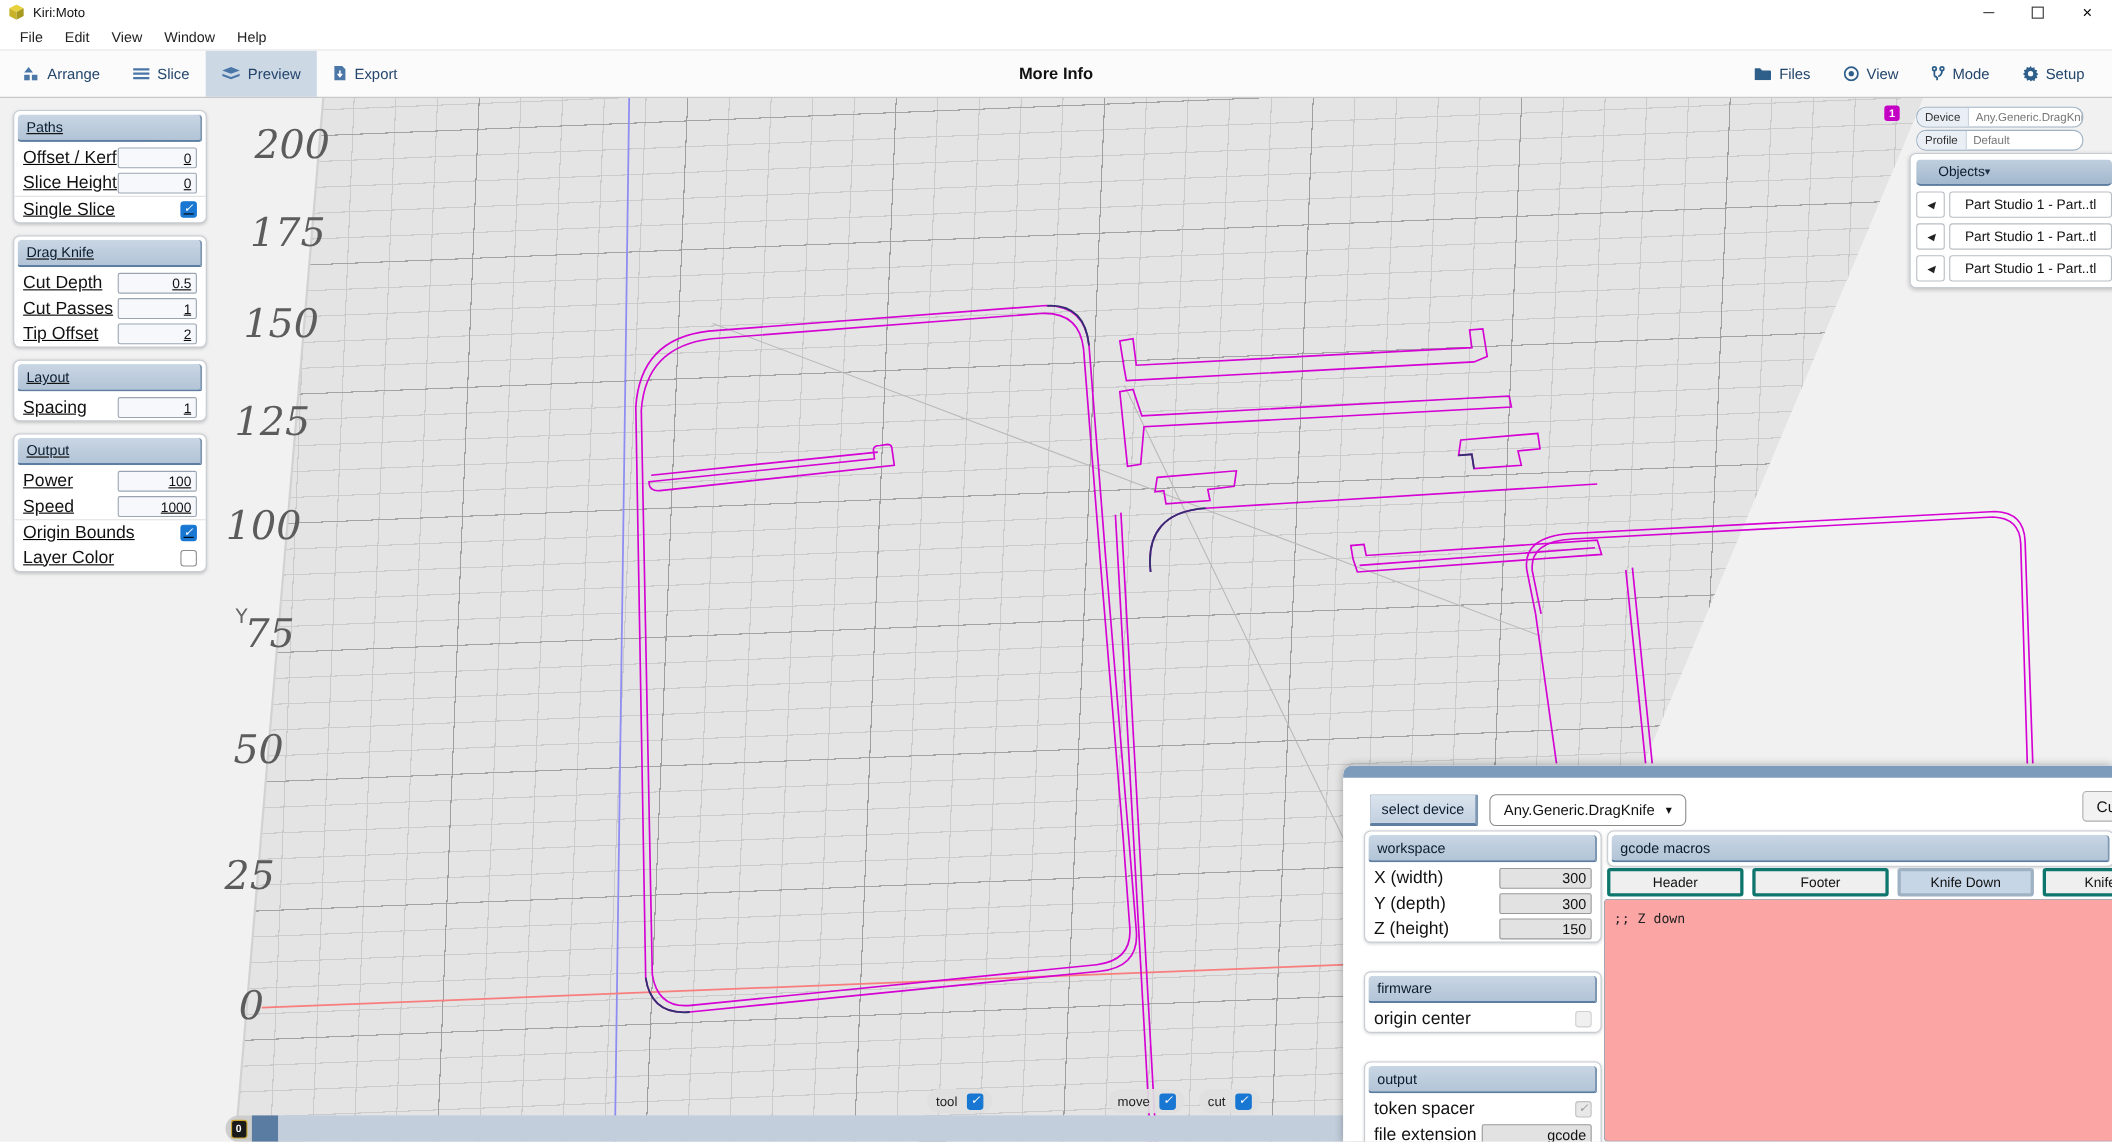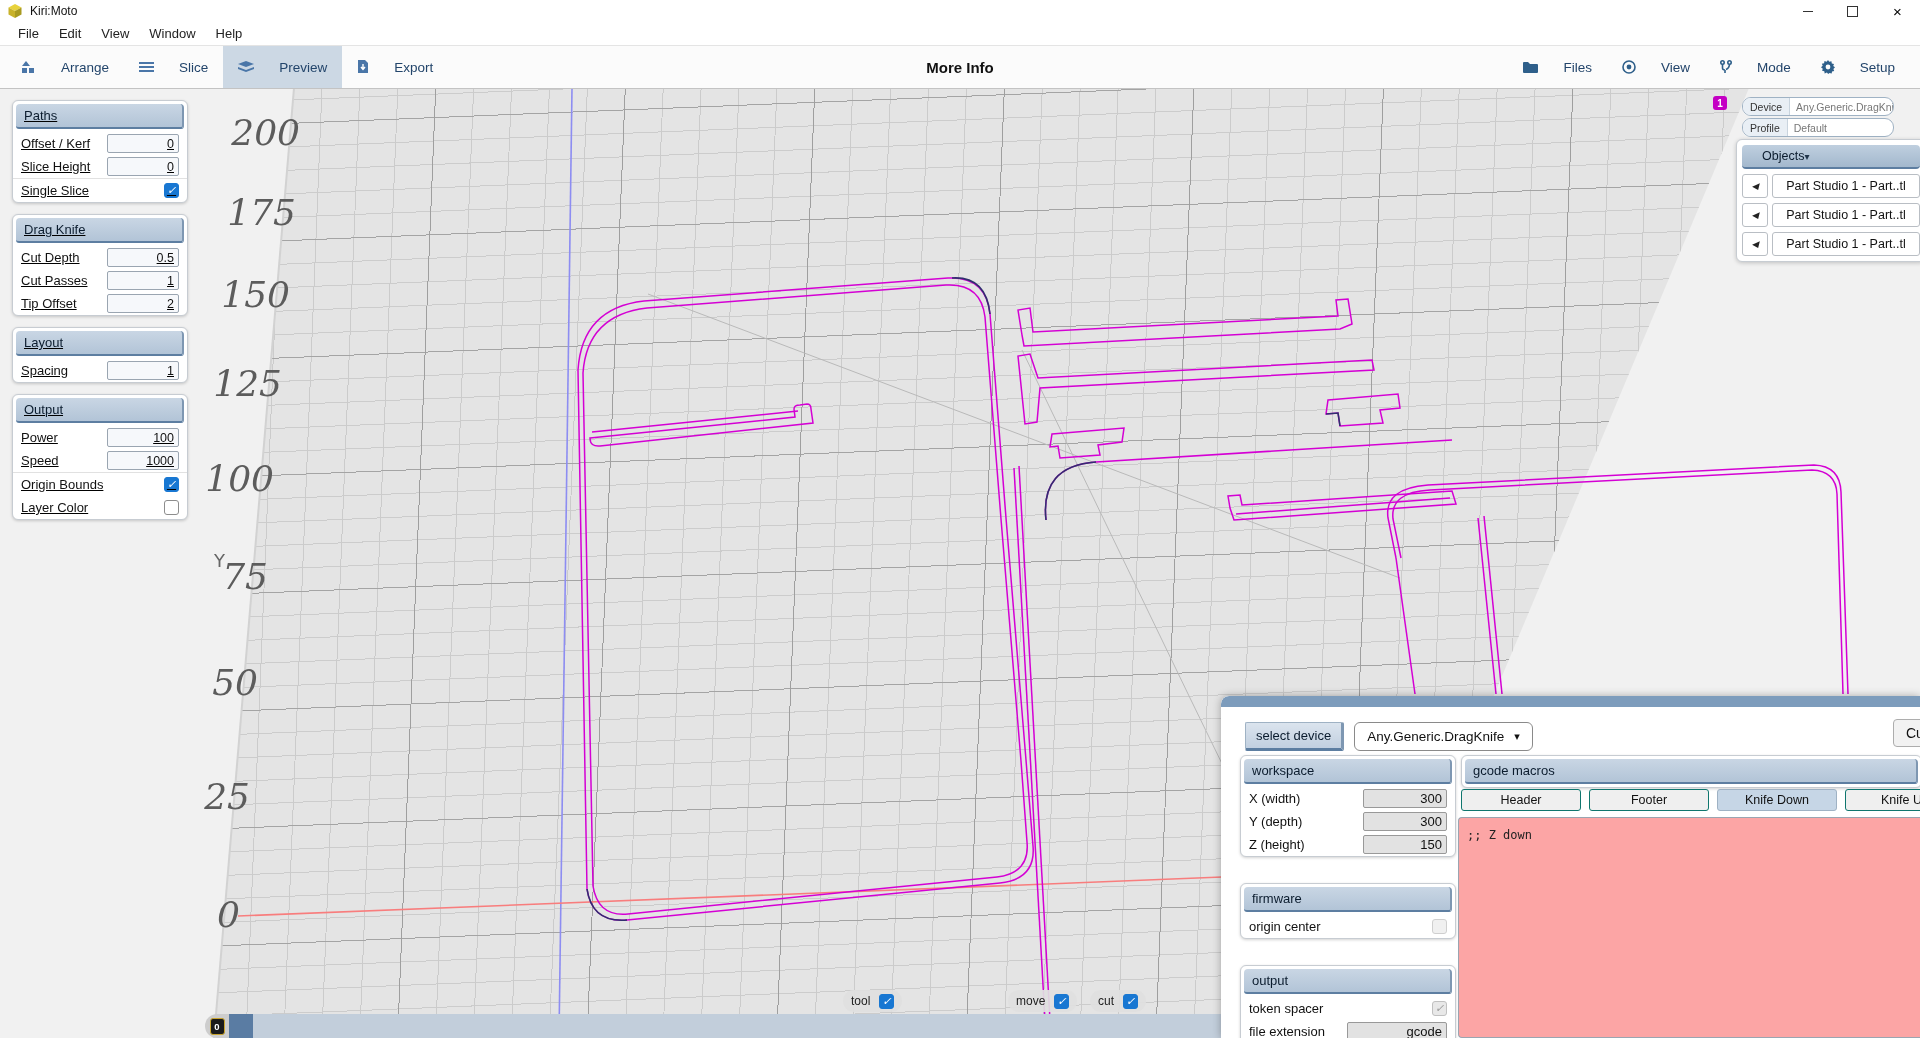--- a/index.html
+++ b/index.html
@@ -15,21 +15,21 @@
   .wb-min i{display:block;width:10px;height:0;border-top:1px solid #333;}
   .wb-max i{display:block;width:9px;height:9px;border:1px solid #333;}
   .menubar{position:absolute;left:0;top:22px;width:1920px;height:24px;background:#fff;z-index:50;
            display:flex;align-items:center;padding-left:8px;box-sizing:border-box;border-bottom:1px solid #e4e4e4;}
   .menu-item{font-size:13px;color:#222;padding:2px 10px;}
   
   .toolbar{position:absolute;left:0;top:46px;width:1920px;height:42px;background:#fbfbfb;
            border-bottom:1px solid #c3c3c3;z-index:50;}
   .tb-group{position:absolute;top:0;height:42px;display:flex;align-items:stretch;}
   .tb-left{left:6px;} .tb-right{right:10px;}
-  .tb-btn{display:flex;align-items:center;gap:25px;padding:0 15px;font-size:13.5px;color:#23456b;}
+  .tb-btn{display:flex;align-items:center;gap:7px;padding:0 15px;font-size:13.5px;color:#23456b;}
   .tb-btn.active{background:#ccd8e4;}
   .tb-btn svg{display:block;}
   .tb-center{position:absolute;left:0;right:0;top:0;height:42px;display:flex;align-items:center;justify-content:center;
              font-size:15px;font-weight:bold;color:#111;pointer-events:none;}
   
   .canvas{position:absolute;left:0;top:88px;width:1920px;height:950px;background:#f1f1f1;z-index:1;overflow:hidden;}
   .plane-clip{position:absolute;inset:0;clip-path:polygon(294px 0,1749px 0,1350px 950px,214px 950px);}
   .grid{position:absolute;left:-350px;top:-250px;width:3100px;height:1700px;
         background-color:#e4e4e4;
         background-image:
@@ -44,21 +44,21 @@
   .yaxis-name{position:absolute;font-size:18px;color:#666;font-family:"DejaVu Sans",sans-serif;}
   
   .panel{background:#fff;border:1px solid #c7ccd2;border-radius:6px;box-shadow:0 1px 3px rgba(0,0,0,.18);
          overflow:hidden;}
   .panel-h{height:23px;margin:3px;border-radius:4px 4px 3px 3px;display:flex;align-items:center;
            padding:0 8px;font-size:13px;color:#0b1c2e;
            background:linear-gradient(#c9d6e4,#b2c4d7);
            border-bottom:2px solid #5d7ea1;border-right:2px solid #7e97b2;}
   .row{height:23px;display:flex;align-items:center;justify-content:space-between;padding:0 8px;}
   .row.sep{border-top:1px solid #e1e1e1;}
-  .row label{font-size:13px;color:#111;}
+  .row label{font-size:16px;color:#111;}
   .num-in{width:62px;height:17px;border:1px solid #9aa5b1;background:#f6f8fb;border-radius:2px;
           font-size:12.5px;color:#111;text-align:right;padding:0 4px;font-family:"Liberation Sans",sans-serif;}
   .num-in.gray{background:#e2e2e2;border-color:#999;width:74px;font-size:13px;}
   .cb{width:15px;height:15px;border-radius:3px;display:inline-flex;align-items:center;justify-content:center;
       font-size:11px;line-height:1;box-sizing:border-box;}
   .cb.on{background:#1877d2;color:#fff;border:1px solid #1877d2;}
   .cb.off{background:#fff;border:1px solid #8d8d8d;color:transparent;}
   .cb.dis-on{background:#e8e8e8;border:1px solid #c0c0c0;color:#9a9a9a;}
   .cb.dis-off{background:#f0f0f0;border:1px solid #cfcfcf;color:transparent;}
   
@@ -98,21 +98,21 @@
   .sel-dev-chip{height:25px;display:flex;align-items:center;padding:0 10px;font-size:13px;color:#0b1c2e;
                 background:linear-gradient(#dbe4ee,#c2d0e0);border:1px solid #9fb2c4;
                 border-bottom:3px solid #5d7ea1;border-right:3px solid #7e97b2;border-radius:2px;}
   .dev-select{height:27px;display:flex;align-items:center;gap:10px;padding:0 12px;font-size:13.5px;color:#111;
               background:#fff;border:1.5px solid #8a8a8a;border-radius:6px;}
   .cust-btn{position:absolute;left:672px;top:23px;width:80px;height:26px;background:#f2f2f2;border:1px solid #adadad;
             border-radius:4px 0 0 4px;display:flex;align-items:center;padding-left:12px;font-size:14px;color:#111;}
   .dlg-col-l{position:absolute;left:19px;top:59px;width:216px;display:flex;flex-direction:column;gap:26px;}
   .gm-panel{position:absolute;left:240px;top:59px;width:459px;}
   .gm-tabs{position:absolute;left:240px;top:93px;display:flex;gap:8px;}
-  .gm-tab{width:118px;height:20px;background:#efefef;border:1px solid #0f766e;border-radius:3px;
+  .gm-tab{width:118px;height:20px;background:#efefef;border:3px solid #0f766e;border-radius:3px;
           display:flex;align-items:center;justify-content:center;font-size:12.5px;color:#111;}
   .gm-tab.active{background:#c6d6e6;border-color:#9fb2c4;}
   .gm-code{position:absolute;left:237px;top:121px;width:462px;height:221px;background:#fca5a5;
            border:1px solid #9aa5b1;border-right:none;border-radius:4px 0 0 4px;
            font-family:"DejaVu Sans Mono","Liberation Mono",monospace;font-size:12px;color:#222;
            padding:10px 8px;box-sizing:border-box;white-space:pre;}
 </style>
 </head>
 <body>
 

